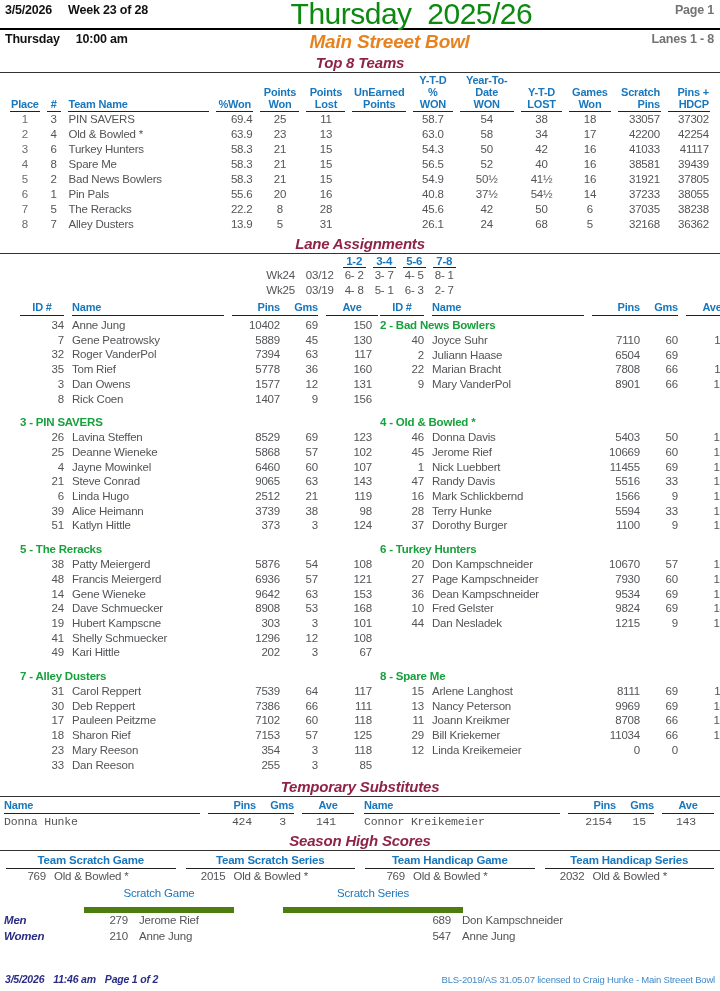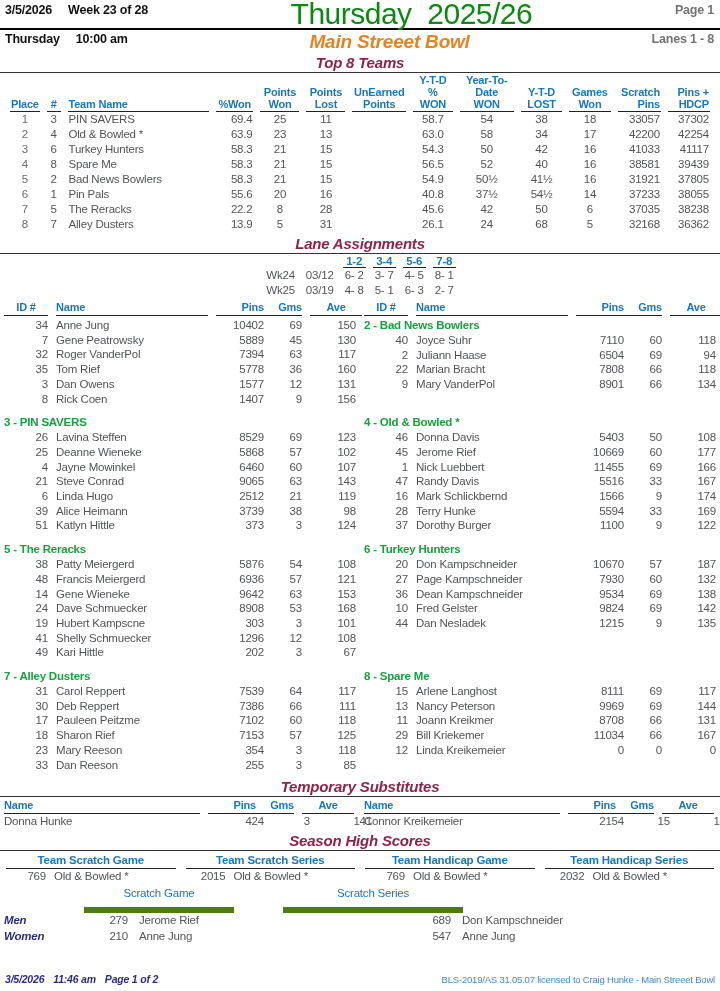--- a/index.html
+++ b/index.html
@@ -45,21 +45,21 @@
 
   
   .lanes-tbl{margin:1px auto 0;}
   .lanes-tbl th{color:#1877bd;font-weight:bold;font-size:11.5px;border-bottom:1px solid #222;
                 padding:0 2px;text-align:center;}
   .lanes-tbl th.blank{border-bottom:none;}
   .lanes-tbl td{font-size:11.5px;line-height:15px;text-align:center;white-space:pre;padding:0 2px;}
   .lanes-tbl td.lw{text-align:left;}
 
   
-  .roster-wrap{padding:0 4px;}
+  .roster-wrap{padding:0 20px;}
   .rhead{display:grid;grid-template-columns:44px 152px 86px 52px;column-gap:8px;
          font-size:11px;font-weight:bold;color:#1877bd;line-height:14px;margin-top:2px;}
   .rhead>div{border-bottom:1px solid #222;padding-bottom:1px;}
   .rh-id{text-align:center;}
   .rh-pg{display:grid;grid-template-columns:48px 30px;column-gap:8px;}
   .rh-pg span{text-align:right;}
   .rh-ave{text-align:center;}
   .roster-grid{display:grid;grid-template-columns:352px 352px;column-gap:8px;row-gap:9px;
                margin-top:2px;}
   .team-title{color:#17a13c;font-weight:bold;font-size:11.5px;line-height:15px;}
@@ -67,22 +67,22 @@
          font-size:11.5px;line-height:14.7px;}
   .pc-id{text-align:right;}
   .pc-pins,.pc-gms,.pc-ave{text-align:right;}
   .pc-ave{padding-right:6px;}
 
   
   .subs-grid{display:grid;grid-template-columns:352px 352px;column-gap:8px;padding:0 4px;margin-top:1px;}
   .sub-head{display:grid;grid-template-columns:196px 86px 52px;column-gap:8px;
             font-size:11px;font-weight:bold;color:#1877bd;line-height:14px;}
   .sub-head>div{border-bottom:1px solid #222;padding-bottom:1px;}
-  .sub-row{display:grid;grid-template-columns:196px 48px 30px 52px;column-gap:16px;
-           font-size:11.5px;line-height:15px;}
+  .sub-row{display:grid;grid-template-columns:196px 48px 30px 52px;column-gap:4px;
+           font-size:11.5px;line-height:15px;font-family:Liberation Mono, monospace;}
   .sub-row .num{text-align:right;}
   .sub-row .num:last-child{padding-right:6px;}
 
   
   .awards-grid{display:grid;grid-template-columns:repeat(4,1fr);column-gap:10px;padding:0 6px;margin-top:2px;}
   .award-head{color:#1877bd;font-weight:bold;font-size:11.5px;text-align:center;
               border-bottom:1px solid #222;line-height:14px;padding-bottom:1px;}
   .award-val{display:grid;grid-template-columns:40px auto;column-gap:8px;font-size:11.5px;line-height:15px;}
   .award-val .sc{text-align:right;}
   .ind-heads{display:flex;margin-top:2px;}

